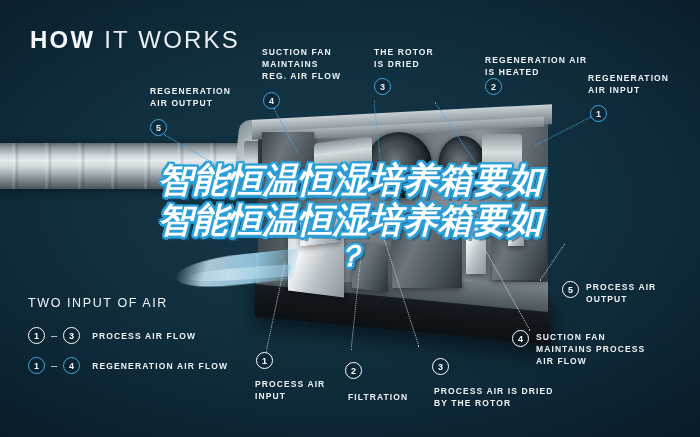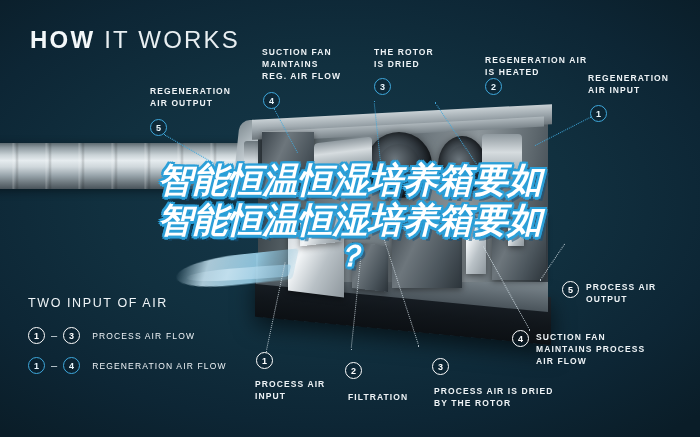--- a/index.html
+++ b/index.html
@@ -152,21 +152,21 @@
   .legend-title{
     position:absolute;left:28px;top:296px;
     font-size:12.5px;font-weight:400;letter-spacing:1.6px;color:#f0f5f8;
   }
   .legend-row{position:absolute;display:flex;align-items:center;gap:0;}
   .legend-row .num{position:static;}
   .legend-dash{
     color:#dfe8ed;font-size:11px;font-weight:400;margin:0 6px;line-height:1;
   }
   .legend-label{
-    margin-left:12px;font-size:8.5px;font-weight:400;letter-spacing:1.15px;
+    margin-left:12px;font-size:8.5px;font-weight:700;letter-spacing:1.15px;
     color:#eef3f6;text-transform:uppercase;white-space:nowrap;
   }
 
   
   .cn-wrap{
     position:absolute;left:0;top:160px;width:700px;
     text-align:center;
     pointer-events:none;
   }
   .cn-line{

